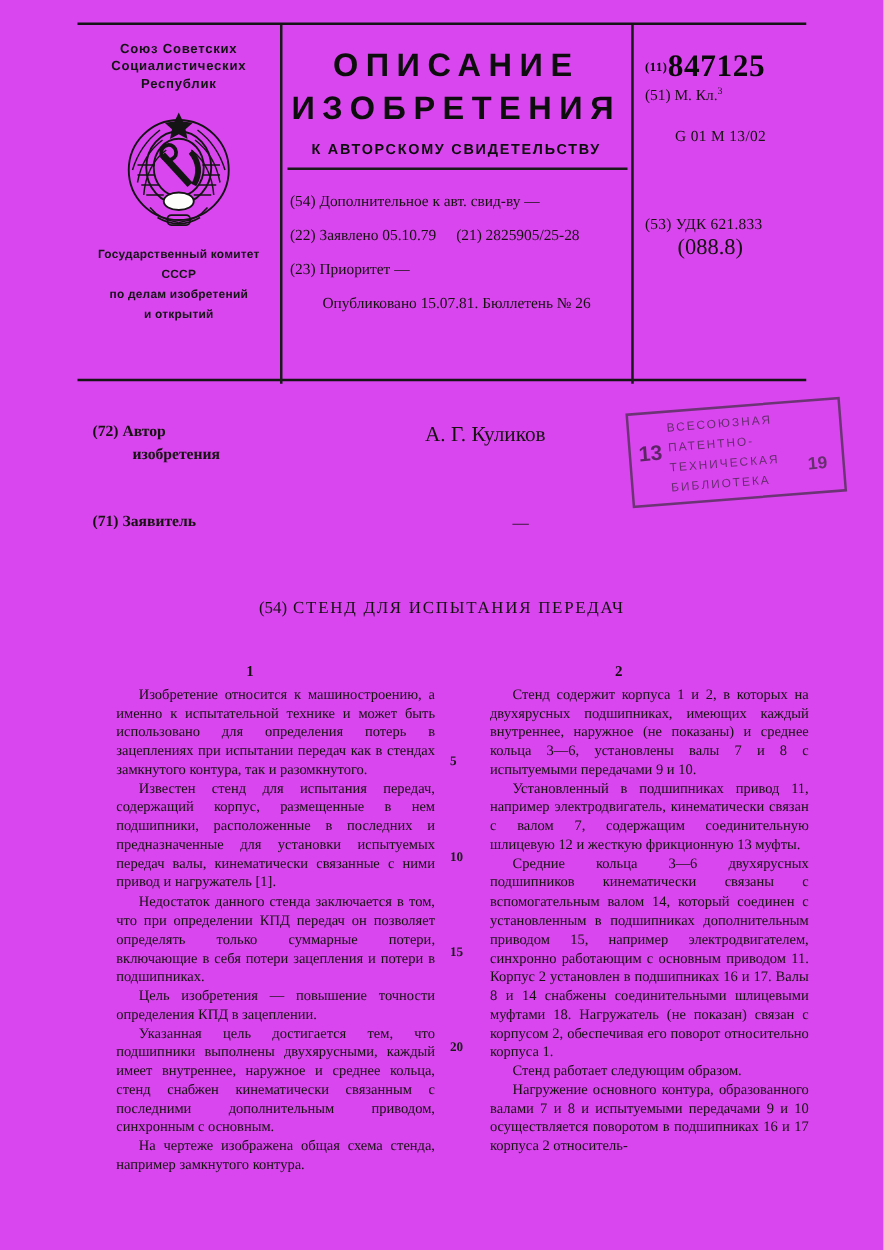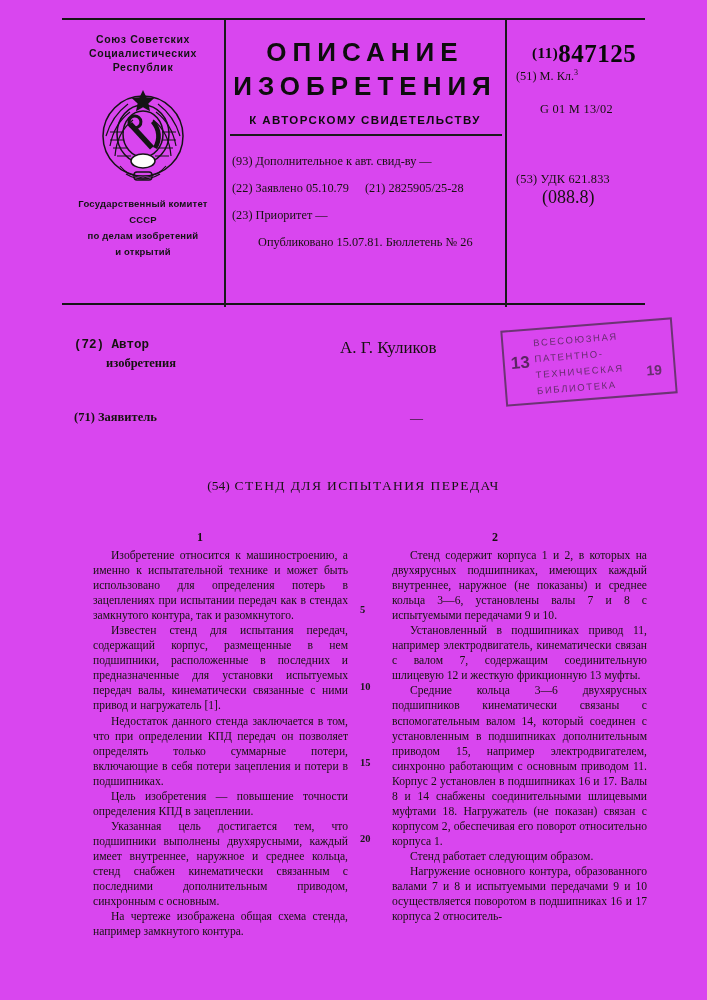--- a/index.html
+++ b/index.html
@@ -140,24 +140,23 @@
   }
   .pat-num {
     margin-top: 20px;
     font-size: 25px;
     font-weight: bold;
     letter-spacing: 0.5px;
     color: #090909;
     white-space: nowrap;
   }
   .pat-num .code {
-    font-size: 15px;
+    font-size: 10px;
     font-weight: bold;
     vertical-align: 4px;
-    margin-left: 16px;
   }
   .mkl {
     font-size: 12.3px;
   }
   .mkl sup { font-size: 8px; }
   .ipc {
     margin-top: 18px;
     padding-left: 24px;
     font-size: 12.3px;
     letter-spacing: 0.3px;
@@ -179,21 +178,21 @@
     top: 326px;
     width: 583px;
     height: 110px;
   }
   .field-label {
     position: absolute;
     font-size: 12.5px;
     font-weight: bold;
     color: #15120f;
   }
-  .lbl-72 { left: 12px; top: 12px; font-family: Liberation Mono, monospace; }
+  .lbl-72 { left: 12px; top: 12px; }
   .lbl-72-2 { left: 44px; top: 30px; }
   .lbl-71 { left: 12px; top: 84px; }
   .author-name {
     position: absolute;
     left: 278px;
     top: 12px;
     font-size: 17px;
     font-weight: normal;
   }
   .applicant-dash {
@@ -357,21 +356,21 @@
         <div class="cmt-line">и открытий</div>
       </div>
     </div>
 
     <div class="mid-col">
       <div class="big-title title-1">ОПИСАНИЕ</div>
       <div class="big-title title-2">ИЗОБРЕТЕНИЯ</div>
       <div class="sub-title">К АВТОРСКОМУ СВИДЕТЕЛЬСТВУ</div>
 
       <div class="biblio">
-        <div>(93) Дополнительное к авт. свид-ву —</div>
+        <div>(54) Дополнительное к авт. свид-ву —</div>
         <div class="row2">
           <span>(22) Заявлено 05.10.79</span><span class="gap"></span><span>(21) 2825905/25-28</span>
         </div>
         <div>(23) Приоритет  —</div>
         <div class="indent">Опубликовано 15.07.81.   Бюллетень № 26</div>
       </div>
     </div>
 
     <div class="right-col">
       <div class="pat-num">

